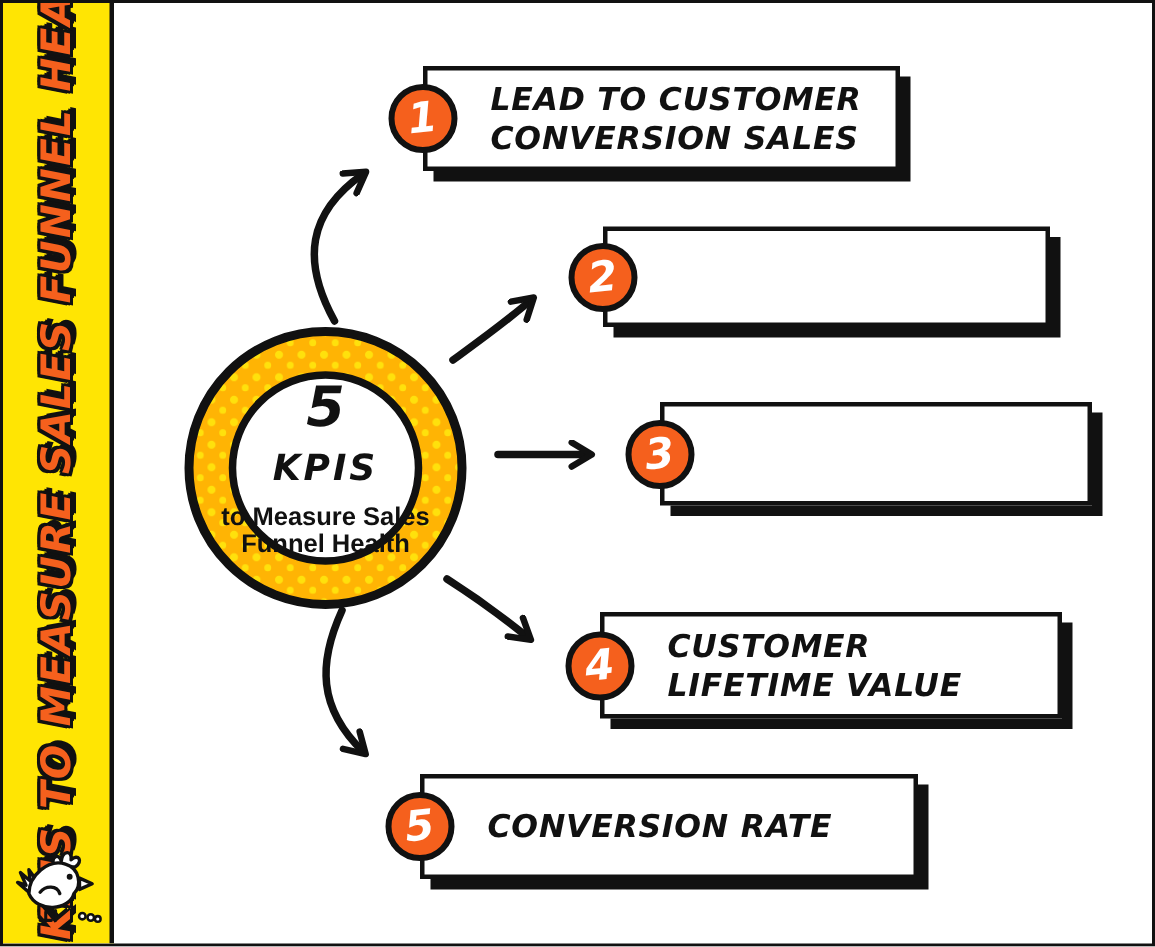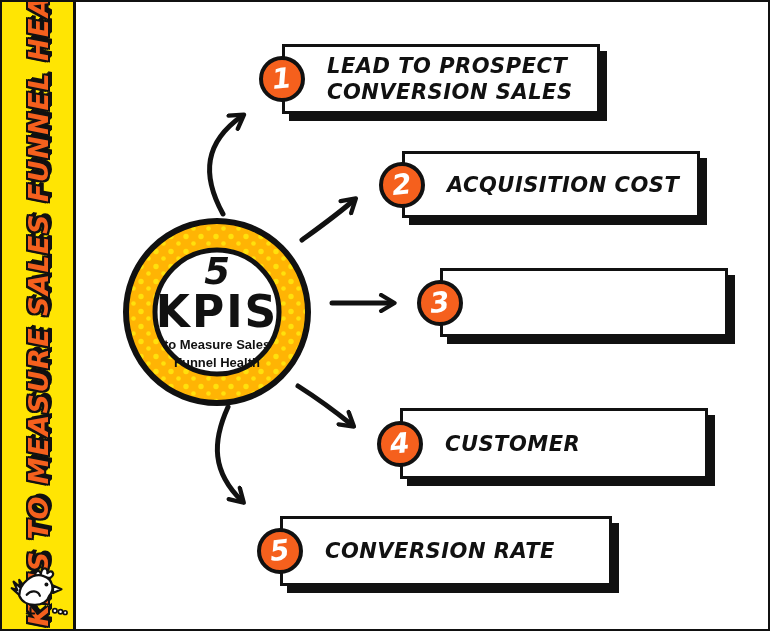--- a/index.html
+++ b/index.html
@@ -48,26 +48,26 @@
   .hub-text {
     position: absolute; inset: 0;
     display: flex; flex-direction: column;
     align-items: center; justify-content: center;
     text-align: center; color: #111;
   }
   .hub-number {
     font-size: 37px; font-weight: bold; font-style: italic; line-height: 40px;
   }
   .hub-acronym {
-    font-size: 44px; font-weight: bold; 
+    font-size: 24px; font-weight: bold; font-style: italic;
     letter-spacing: 2px; line-height: 40px;
   }
   .hub-subtitle {
     font-family: "Liberation Sans", sans-serif;
-    font-size: 13px; font-weight: bold; line-height: 18px; margin-top: 4px;
+    font-size: 17px; font-weight: bold; line-height: 18px; margin-top: 4px;
   }
 
   
   .kpi-box {
     position: absolute;
     background: #fff;
     border: 3px solid #111;
     box-shadow: 7px 7px 0 #111;
     display: flex; flex-direction: column; justify-content: center;
     padding-left: 42px;
@@ -160,43 +160,43 @@
       <div class="hub-acronym">KPIS</div>
       <div class="hub-subtitle">to Measure Sales</div>
       <div class="hub-subtitle" style="margin-top:0">Funnel Health</div>
     </div>
   </div>
 
   <div class="kpi-box item-1">
     <div class="num-badge">
       <span>1</span>
     </div>
-    <span class="kpi-line">LEAD TO PROSPECT</span>
+    <span class="kpi-line">LEAD TO CUSTOMER</span>
     <span class="kpi-line">CONVERSION SALES</span>
   </div>
 
   <div class="kpi-box item-2">
     <div class="num-badge">
       <span>2</span>
     </div>
-    <span class="kpi-line">ACQUISITION COST</span>
   </div>
 
   <div class="kpi-box item-3">
     <div class="num-badge">
       <span>3</span>
     </div>
     <span class="kpi-line"></span>
   </div>
 
   <div class="kpi-box item-4">
     <div class="num-badge">
       <span>4</span>
     </div>
     <span class="kpi-line">CUSTOMER</span>
+    <span class="kpi-line">LIFETIME VALUE</span>
   </div>
 
   <div class="kpi-box item-5">
     <div class="num-badge">
       <span>5</span>
     </div>
     <span class="kpi-line">CONVERSION RATE</span>
     <span class="kpi-line"></span>
   </div>
 

